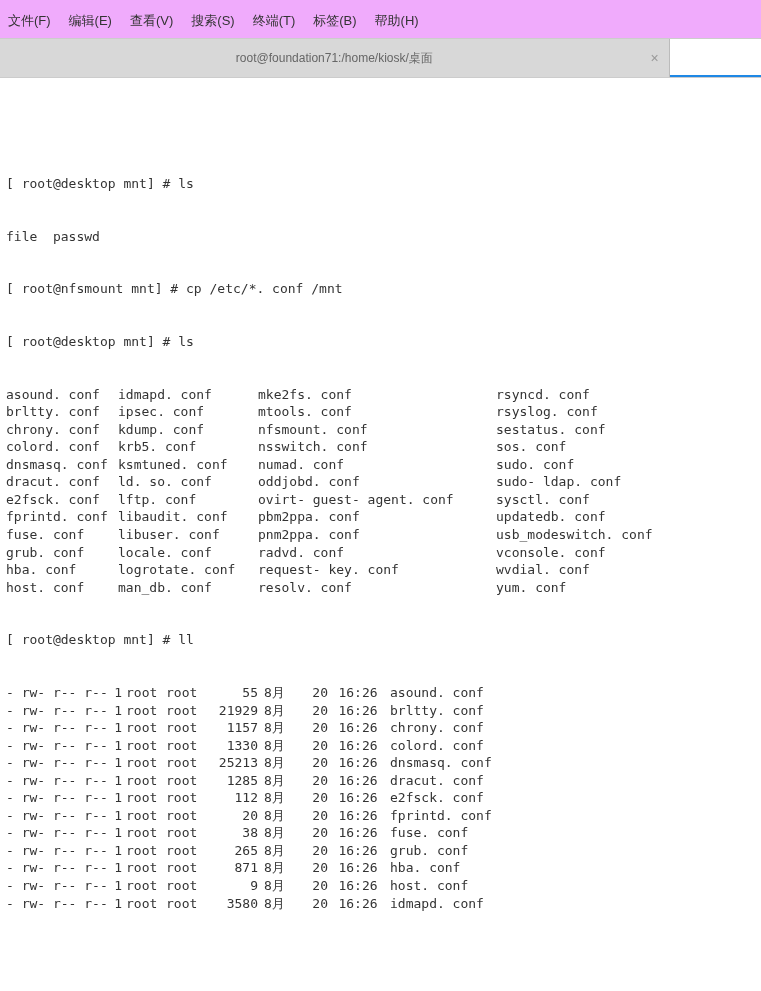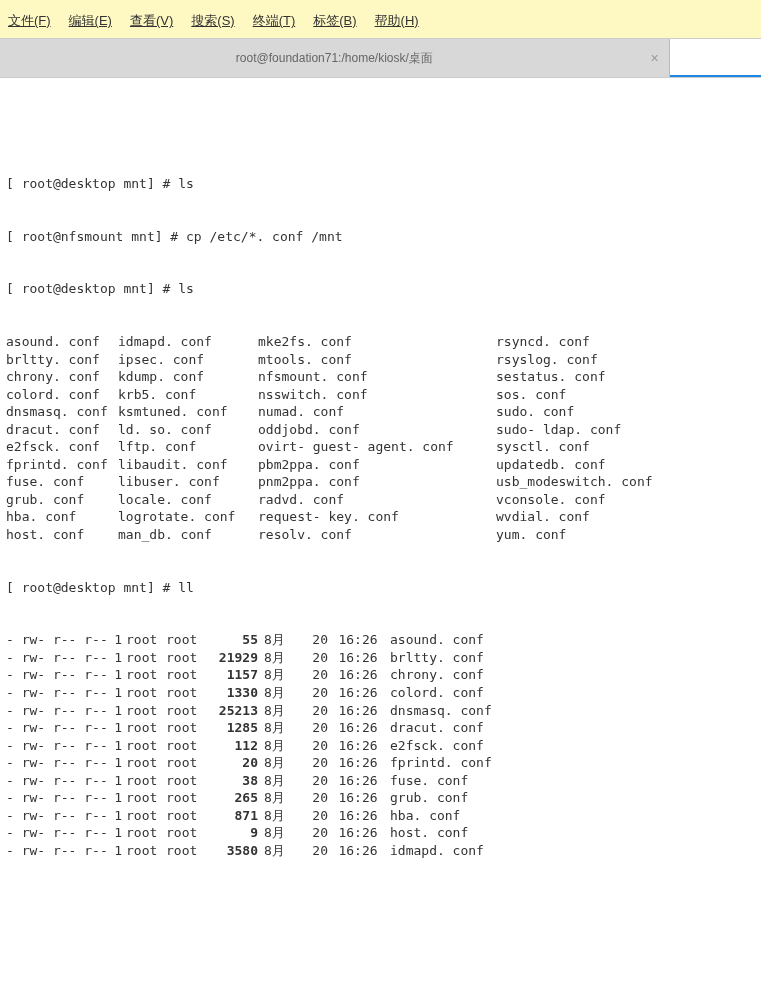--- a/index.html
+++ b/index.html
@@ -7,25 +7,24 @@
       font-family: "DejaVu Sans Mono", "Courier New", monospace;
       font-size: 13px;
       background: #fff;
       color: #333;
       width: 761px;
     }
     .menubar {
       display: flex;
       gap: 18px;
       padding: 12px 8px 8px 8px;
-      background: #fef9c3;
+      background: #f0abfc;
       font-family: -apple-system, sans-serif;
       font-size: 13px;
       color: #333;
-      text-decoration: underline;
     }
     .tab-bar {
       display: flex;
       background: #e8e8e8;
       border-top: 1px solid #ccc;
       border-bottom: 1px solid #ccc;
       height: 40px;
     }
     .tab {
       flex: 0 0 88%;
@@ -61,21 +60,21 @@
     .ls-cols { display: flex; }
     .ls-cols .col1 { width: 112px; }
     .ls-cols .col2 { width: 140px; }
     .ls-cols .col3 { width: 238px; }
     .ls-cols .col4 { flex: 1; }
     .ll-row { display: flex; }
     .ll-row .perm { width: 98px; }
     .ll-row .links { width: 18px; text-align: right; }
     .ll-row .own1 { width: 44px; padding-left: 4px; }
     .ll-row .own2 { width: 42px; }
-    .ll-row .size { width: 50px; text-align: right; font-weight: bold; }
+    .ll-row .size { width: 50px; text-align: right; }
     .ll-row .mon { width: 36px; padding-left: 6px; }
     .ll-row .day { width: 34px; text-align: right; }
     .ll-row .time { width: 54px; padding-left: 6px; text-align: center; }
     .ll-row .name { padding-left: 8px; }
     .watermark {
       position: absolute;
       right: 10px;
       top: 964px;
       font-family: -apple-system, sans-serif;
       font-size: 14px;
@@ -102,20 +101,21 @@
     <span>root@foundation71:/home/kiosk/桌面</span>
     <span class="tab-close">×</span>
   </div>
   <div class="tab-spacer"></div>
 </div>
 
 <div class="gap"></div>
 
 <div class="terminal">
   <span class="prompt-line">[ root@desktop mnt] # ls</span>
+  <span class="prompt-line">file  passwd</span>
   <span class="prompt-line">[ root@nfsmount mnt] # cp /etc/*. conf /mnt</span>
   <span class="prompt-line">[ root@desktop mnt] # ls</span>
   <div id="ls-grid"><div class="ls-cols"><span class="col1">asound. conf</span><span class="col2">idmapd. conf</span><span class="col3">mke2fs. conf</span><span class="col4">rsyncd. conf</span></div><div class="ls-cols"><span class="col1">brltty. conf</span><span class="col2">ipsec. conf</span><span class="col3">mtools. conf</span><span class="col4">rsyslog. conf</span></div><div class="ls-cols"><span class="col1">chrony. conf</span><span class="col2">kdump. conf</span><span class="col3">nfsmount. conf</span><span class="col4">sestatus. conf</span></div><div class="ls-cols"><span class="col1">colord. conf</span><span class="col2">krb5. conf</span><span class="col3">nsswitch. conf</span><span class="col4">sos. conf</span></div><div class="ls-cols"><span class="col1">dnsmasq. conf</span><span class="col2">ksmtuned. conf</span><span class="col3">numad. conf</span><span class="col4">sudo. conf</span></div><div class="ls-cols"><span class="col1">dracut. conf</span><span class="col2">ld. so. conf</span><span class="col3">oddjobd. conf</span><span class="col4">sudo- ldap. conf</span></div><div class="ls-cols"><span class="col1">e2fsck. conf</span><span class="col2">lftp. conf</span><span class="col3">ovirt- guest- agent. conf</span><span class="col4">sysctl. conf</span></div><div class="ls-cols"><span class="col1">fprintd. conf</span><span class="col2">libaudit. conf</span><span class="col3">pbm2ppa. conf</span><span class="col4">updatedb. conf</span></div><div class="ls-cols"><span class="col1">fuse. conf</span><span class="col2">libuser. conf</span><span class="col3">pnm2ppa. conf</span><span class="col4">usb_modeswitch. conf</span></div><div class="ls-cols"><span class="col1">grub. conf</span><span class="col2">locale. conf</span><span class="col3">radvd. conf</span><span class="col4">vconsole. conf</span></div><div class="ls-cols"><span class="col1">hba. conf</span><span class="col2">logrotate. conf</span><span class="col3">request- key. conf</span><span class="col4">wvdial. conf</span></div><div class="ls-cols"><span class="col1">host. conf</span><span class="col2">man_db. conf</span><span class="col3">resolv. conf</span><span class="col4">yum. conf</span></div></div>
   <span class="prompt-line">[ root@desktop mnt] # ll</span>
   <div id="ll-grid"><div class="ll-row"><span class="perm">- rw- r-- r--</span><span class="links">1</span><span class="own1">root</span><span class="own2">root</span><span class="size">55</span><span class="mon">8月</span><span class="day">20</span><span class="time">16:26</span><span class="name">asound. conf</span></div><div class="ll-row"><span class="perm">- rw- r-- r--</span><span class="links">1</span><span class="own1">root</span><span class="own2">root</span><span class="size">21929</span><span class="mon">8月</span><span class="day">20</span><span class="time">16:26</span><span class="name">brltty. conf</span></div><div class="ll-row"><span class="perm">- rw- r-- r--</span><span class="links">1</span><span class="own1">root</span><span class="own2">root</span><span class="size">1157</span><span class="mon">8月</span><span class="day">20</span><span class="time">16:26</span><span class="name">chrony. conf</span></div><div class="ll-row"><span class="perm">- rw- r-- r--</span><span class="links">1</span><span class="own1">root</span><span class="own2">root</span><span class="size">1330</span><span class="mon">8月</span><span class="day">20</span><span class="time">16:26</span><span class="name">colord. conf</span></div><div class="ll-row"><span class="perm">- rw- r-- r--</span><span class="links">1</span><span class="own1">root</span><span class="own2">root</span><span class="size">25213</span><span class="mon">8月</span><span class="day">20</span><span class="time">16:26</span><span class="name">dnsmasq. conf</span></div><div class="ll-row"><span class="perm">- rw- r-- r--</span><span class="links">1</span><span class="own1">root</span><span class="own2">root</span><span class="size">1285</span><span class="mon">8月</span><span class="day">20</span><span class="time">16:26</span><span class="name">dracut. conf</span></div><div class="ll-row"><span class="perm">- rw- r-- r--</span><span class="links">1</span><span class="own1">root</span><span class="own2">root</span><span class="size">112</span><span class="mon">8月</span><span class="day">20</span><span class="time">16:26</span><span class="name">e2fsck. conf</span></div><div class="ll-row"><span class="perm">- rw- r-- r--</span><span class="links">1</span><span class="own1">root</span><span class="own2">root</span><span class="size">20</span><span class="mon">8月</span><span class="day">20</span><span class="time">16:26</span><span class="name">fprintd. conf</span></div><div class="ll-row"><span class="perm">- rw- r-- r--</span><span class="links">1</span><span class="own1">root</span><span class="own2">root</span><span class="size">38</span><span class="mon">8月</span><span class="day">20</span><span class="time">16:26</span><span class="name">fuse. conf</span></div><div class="ll-row"><span class="perm">- rw- r-- r--</span><span class="links">1</span><span class="own1">root</span><span class="own2">root</span><span class="size">265</span><span class="mon">8月</span><span class="day">20</span><span class="time">16:26</span><span class="name">grub. conf</span></div><div class="ll-row"><span class="perm">- rw- r-- r--</span><span class="links">1</span><span class="own1">root</span><span class="own2">root</span><span class="size">871</span><span class="mon">8月</span><span class="day">20</span><span class="time">16:26</span><span class="name">hba. conf</span></div><div class="ll-row"><span class="perm">- rw- r-- r--</span><span class="links">1</span><span class="own1">root</span><span class="own2">root</span><span class="size">9</span><span class="mon">8月</span><span class="day">20</span><span class="time">16:26</span><span class="name">host. conf</span></div><div class="ll-row"><span class="perm">- rw- r-- r--</span><span class="links">1</span><span class="own1">root</span><span class="own2">root</span><span class="size">3580</span><span class="mon">8月</span><span class="day">20</span><span class="time">16:26</span><span class="name">idmapd. conf</span></div></div>
 </div>
 
 <div class="watermark">https://blog.csdn.net/weixin_45466471</div>
 
 </body></html>

